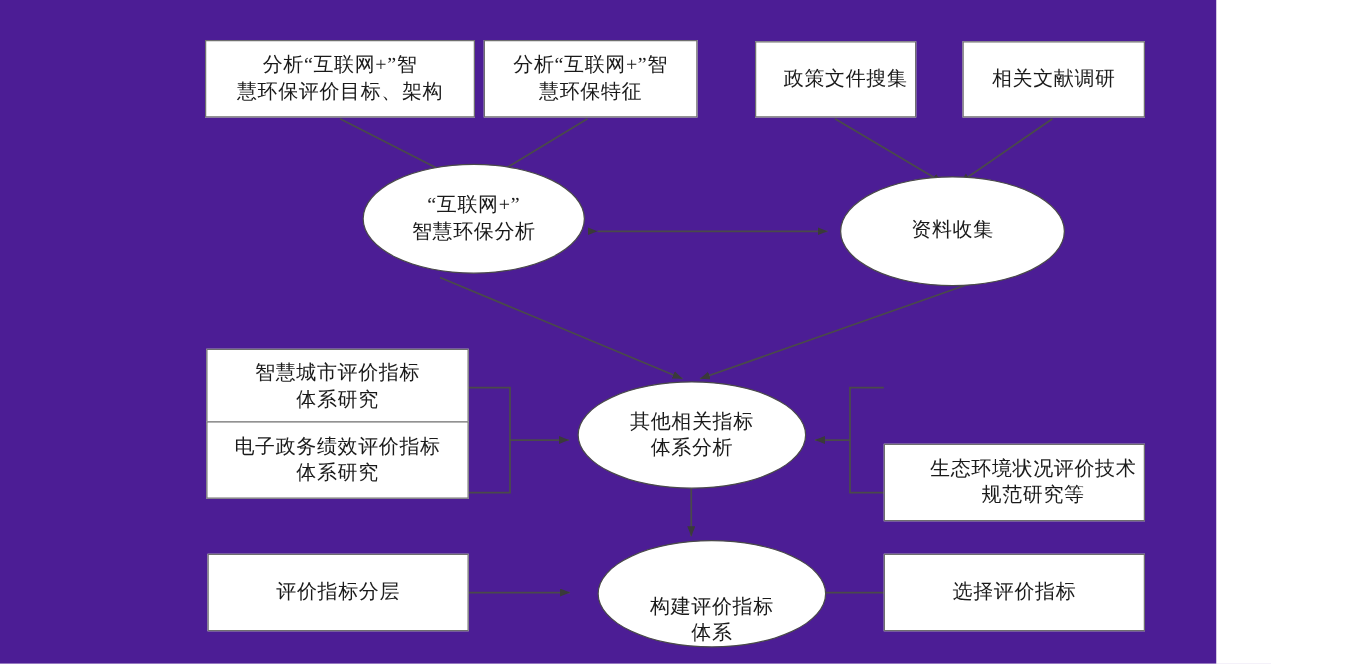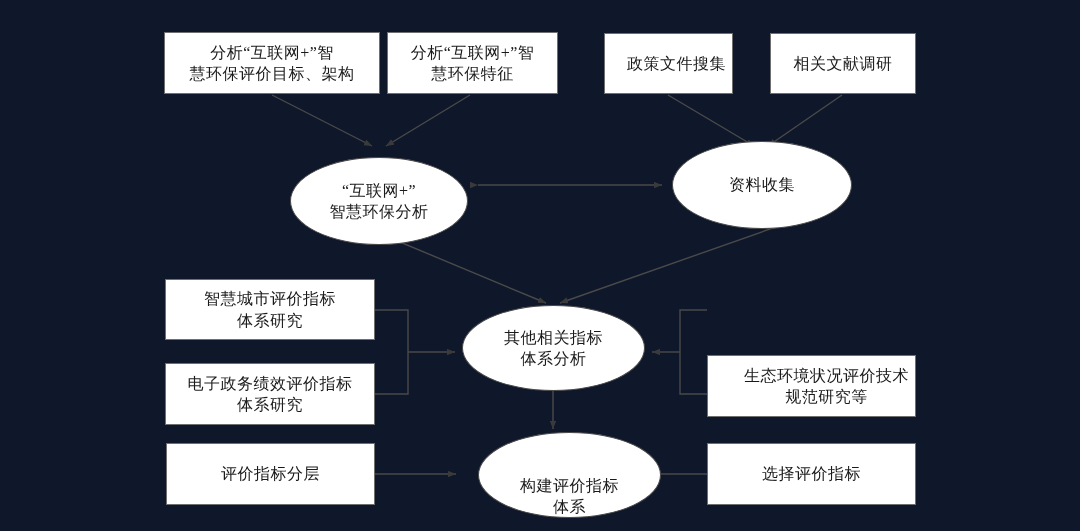--- a/index.html
+++ b/index.html
@@ -6,23 +6,23 @@
   html, body {
     margin: 0;
     padding: 0;
     background: #ffffff;
   }
   body {
     font-family: "Liberation Serif", "DejaVu Serif", serif;
   }
   #canvas {
     position: relative;
-    width: 1080px;
+    width: 973px;
     height: 531px;
-    background: #0f172a;
+    background: #4c1d95;
     overflow: hidden;
     text-decoration: underline;
   }
   #edges {
     position: absolute;
     left: 0;
     top: 0;
     width: 1080px;
     height: 531px;
     pointer-events: none;
@@ -108,35 +108,35 @@
   </div>
 
   <div class="node box" style="left:604px; top:33px; width:129px; height:61px;justify-content:flex-end;">
     <span class="label">政策文件搜集</span>
   </div>
 
   <div class="node box" style="left:770px; top:33px; width:146px; height:61px;">
     <span class="label">相关文献调研</span>
   </div>
 
-  <div class="node ellipse" style="left:290px; top:157px; width:178px; height:88px;">
+  <div class="node ellipse" style="left:290px; top:131px; width:178px; height:88px;">
     <span class="label">“互联网+”
 智慧环保分析</span>
   </div>
 
   <div class="node ellipse" style="left:672px; top:141px; width:180px; height:88px;">
     <span class="label">资料收集</span>
   </div>
 
   <div class="node box" style="left:165px; top:279px; width:210px; height:61px;">
     <span class="label">智慧城市评价指标
 体系研究</span>
   </div>
 
-  <div class="node box" style="left:165px; top:363px; width:210px; height:62px;">
+  <div class="node box" style="left:165px; top:337px; width:210px; height:62px;">
     <span class="label">电子政务绩效评价指标
 体系研究</span>
   </div>
 
   <div class="node ellipse" style="left:462px; top:305px; width:183px; height:86px;">
     <span class="label">其他相关指标
 体系分析</span>
   </div>
 
 

